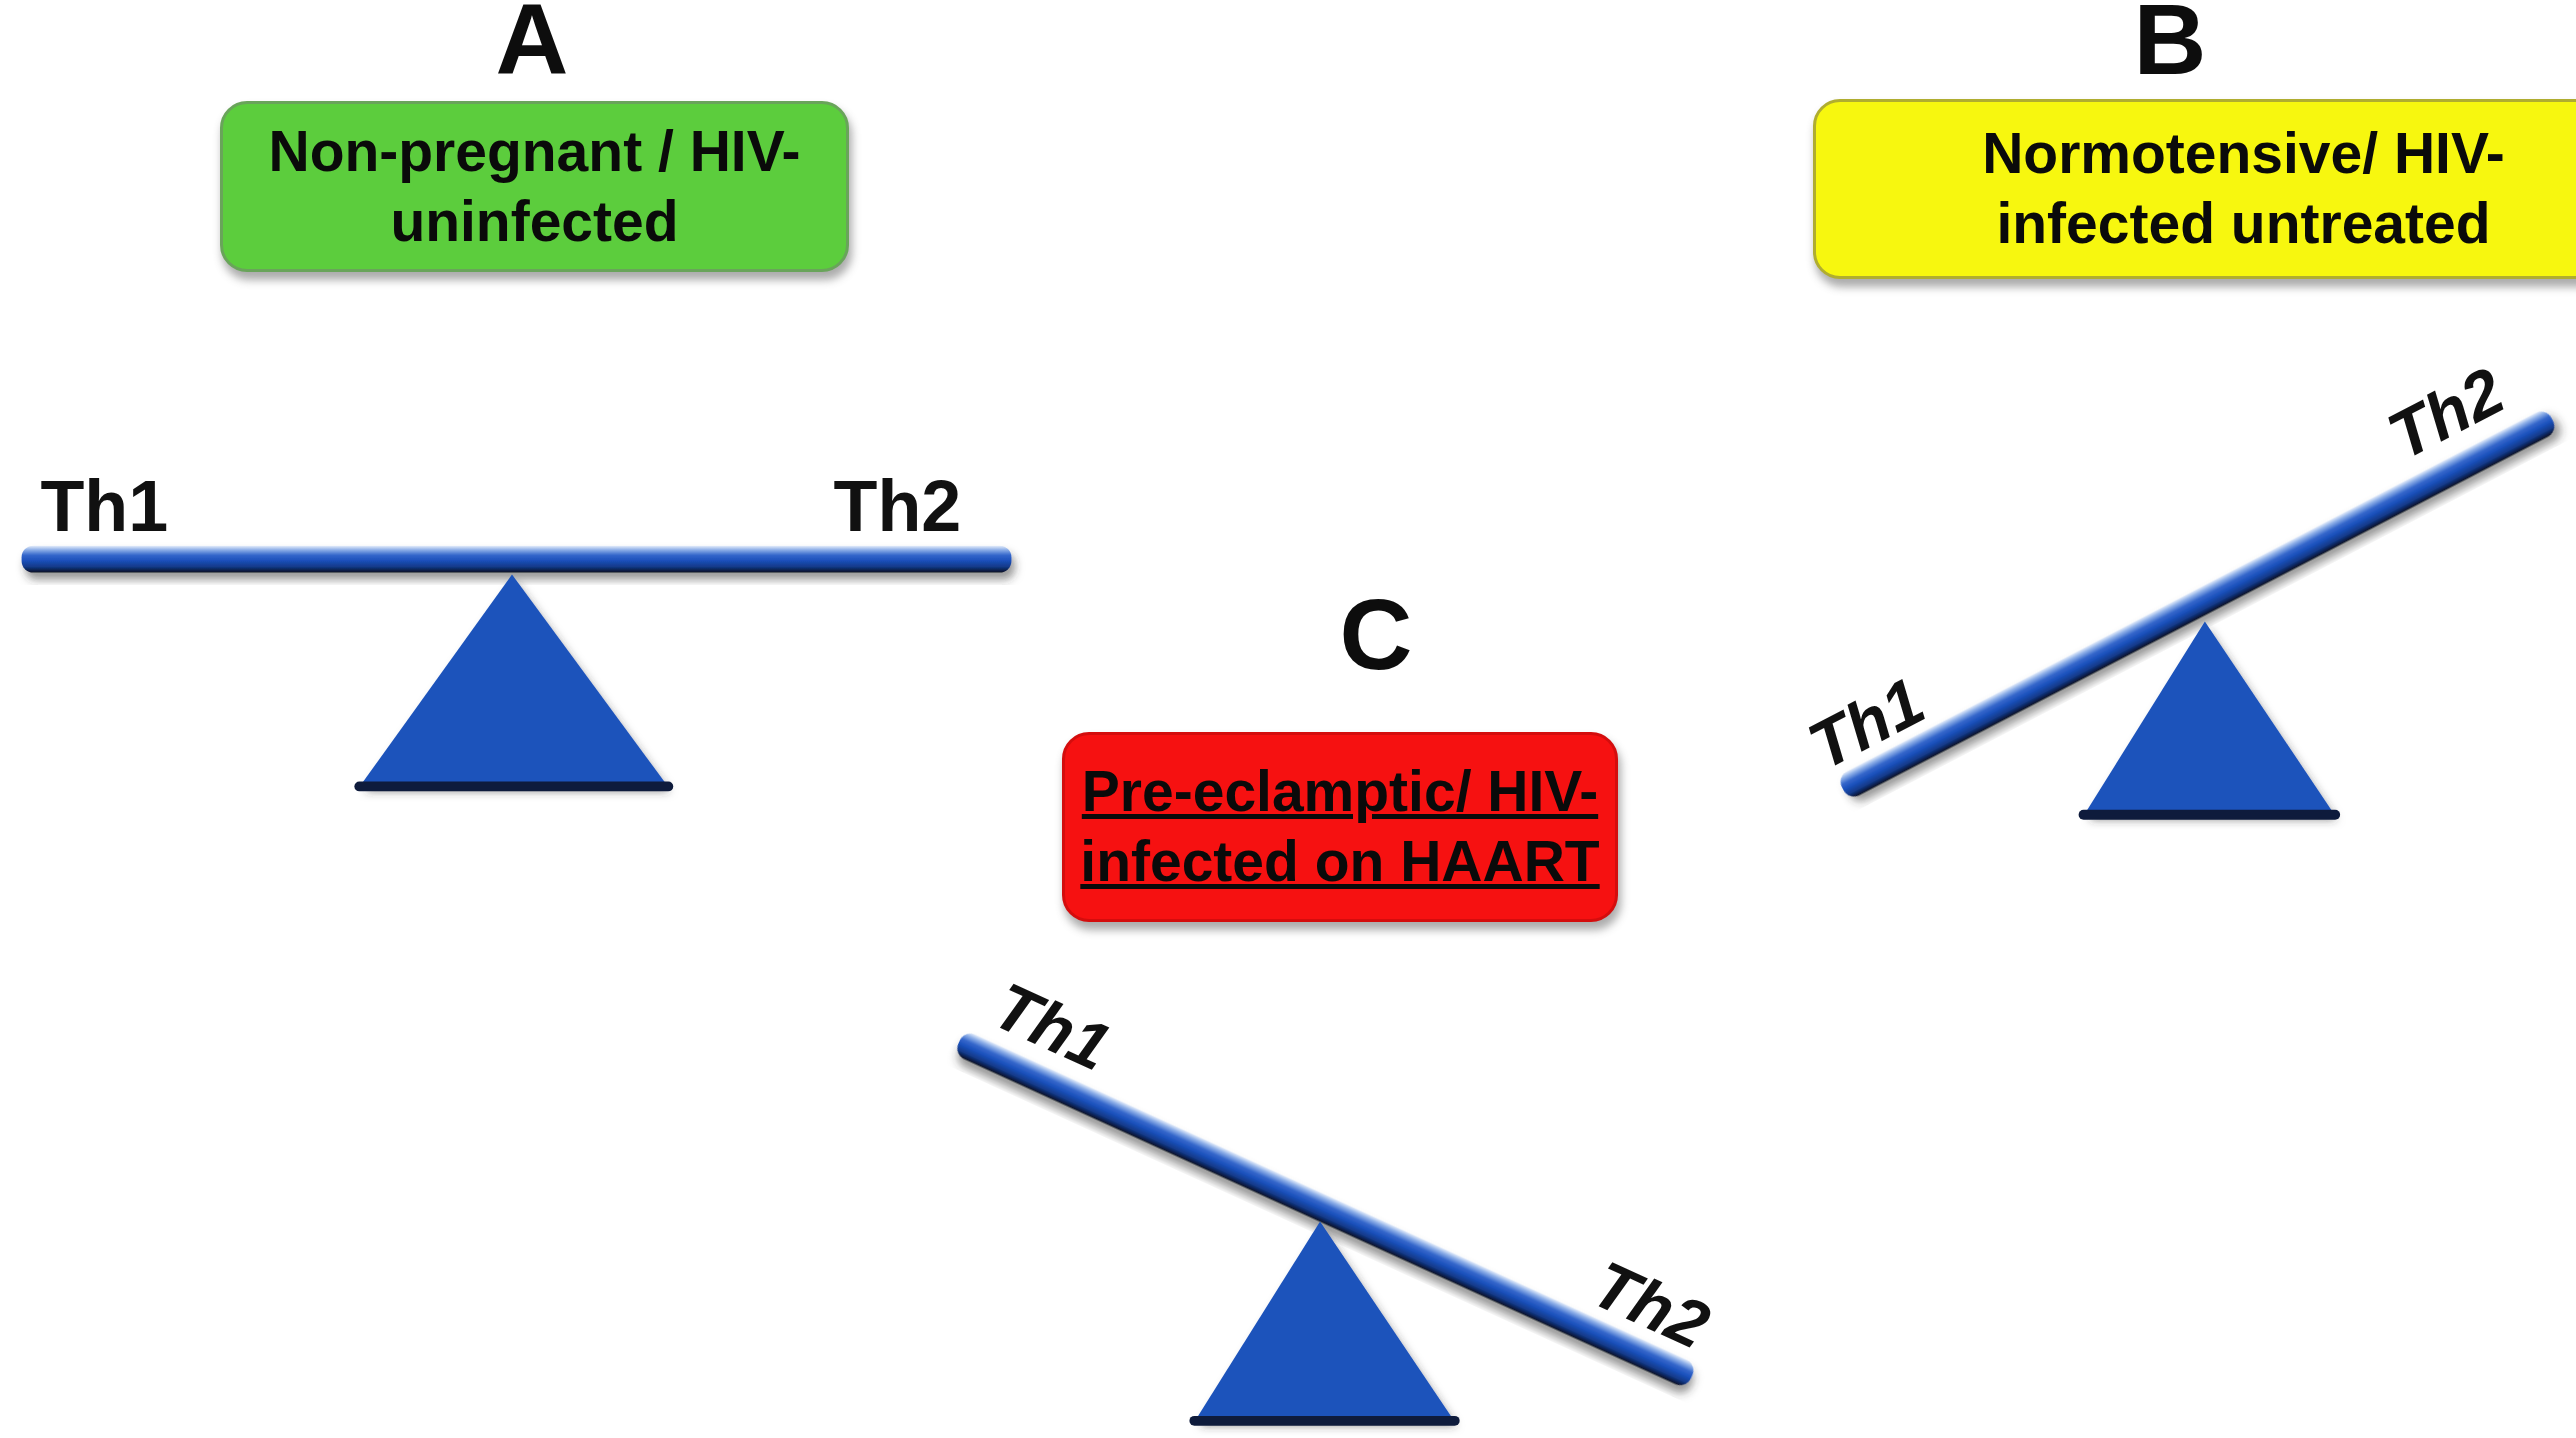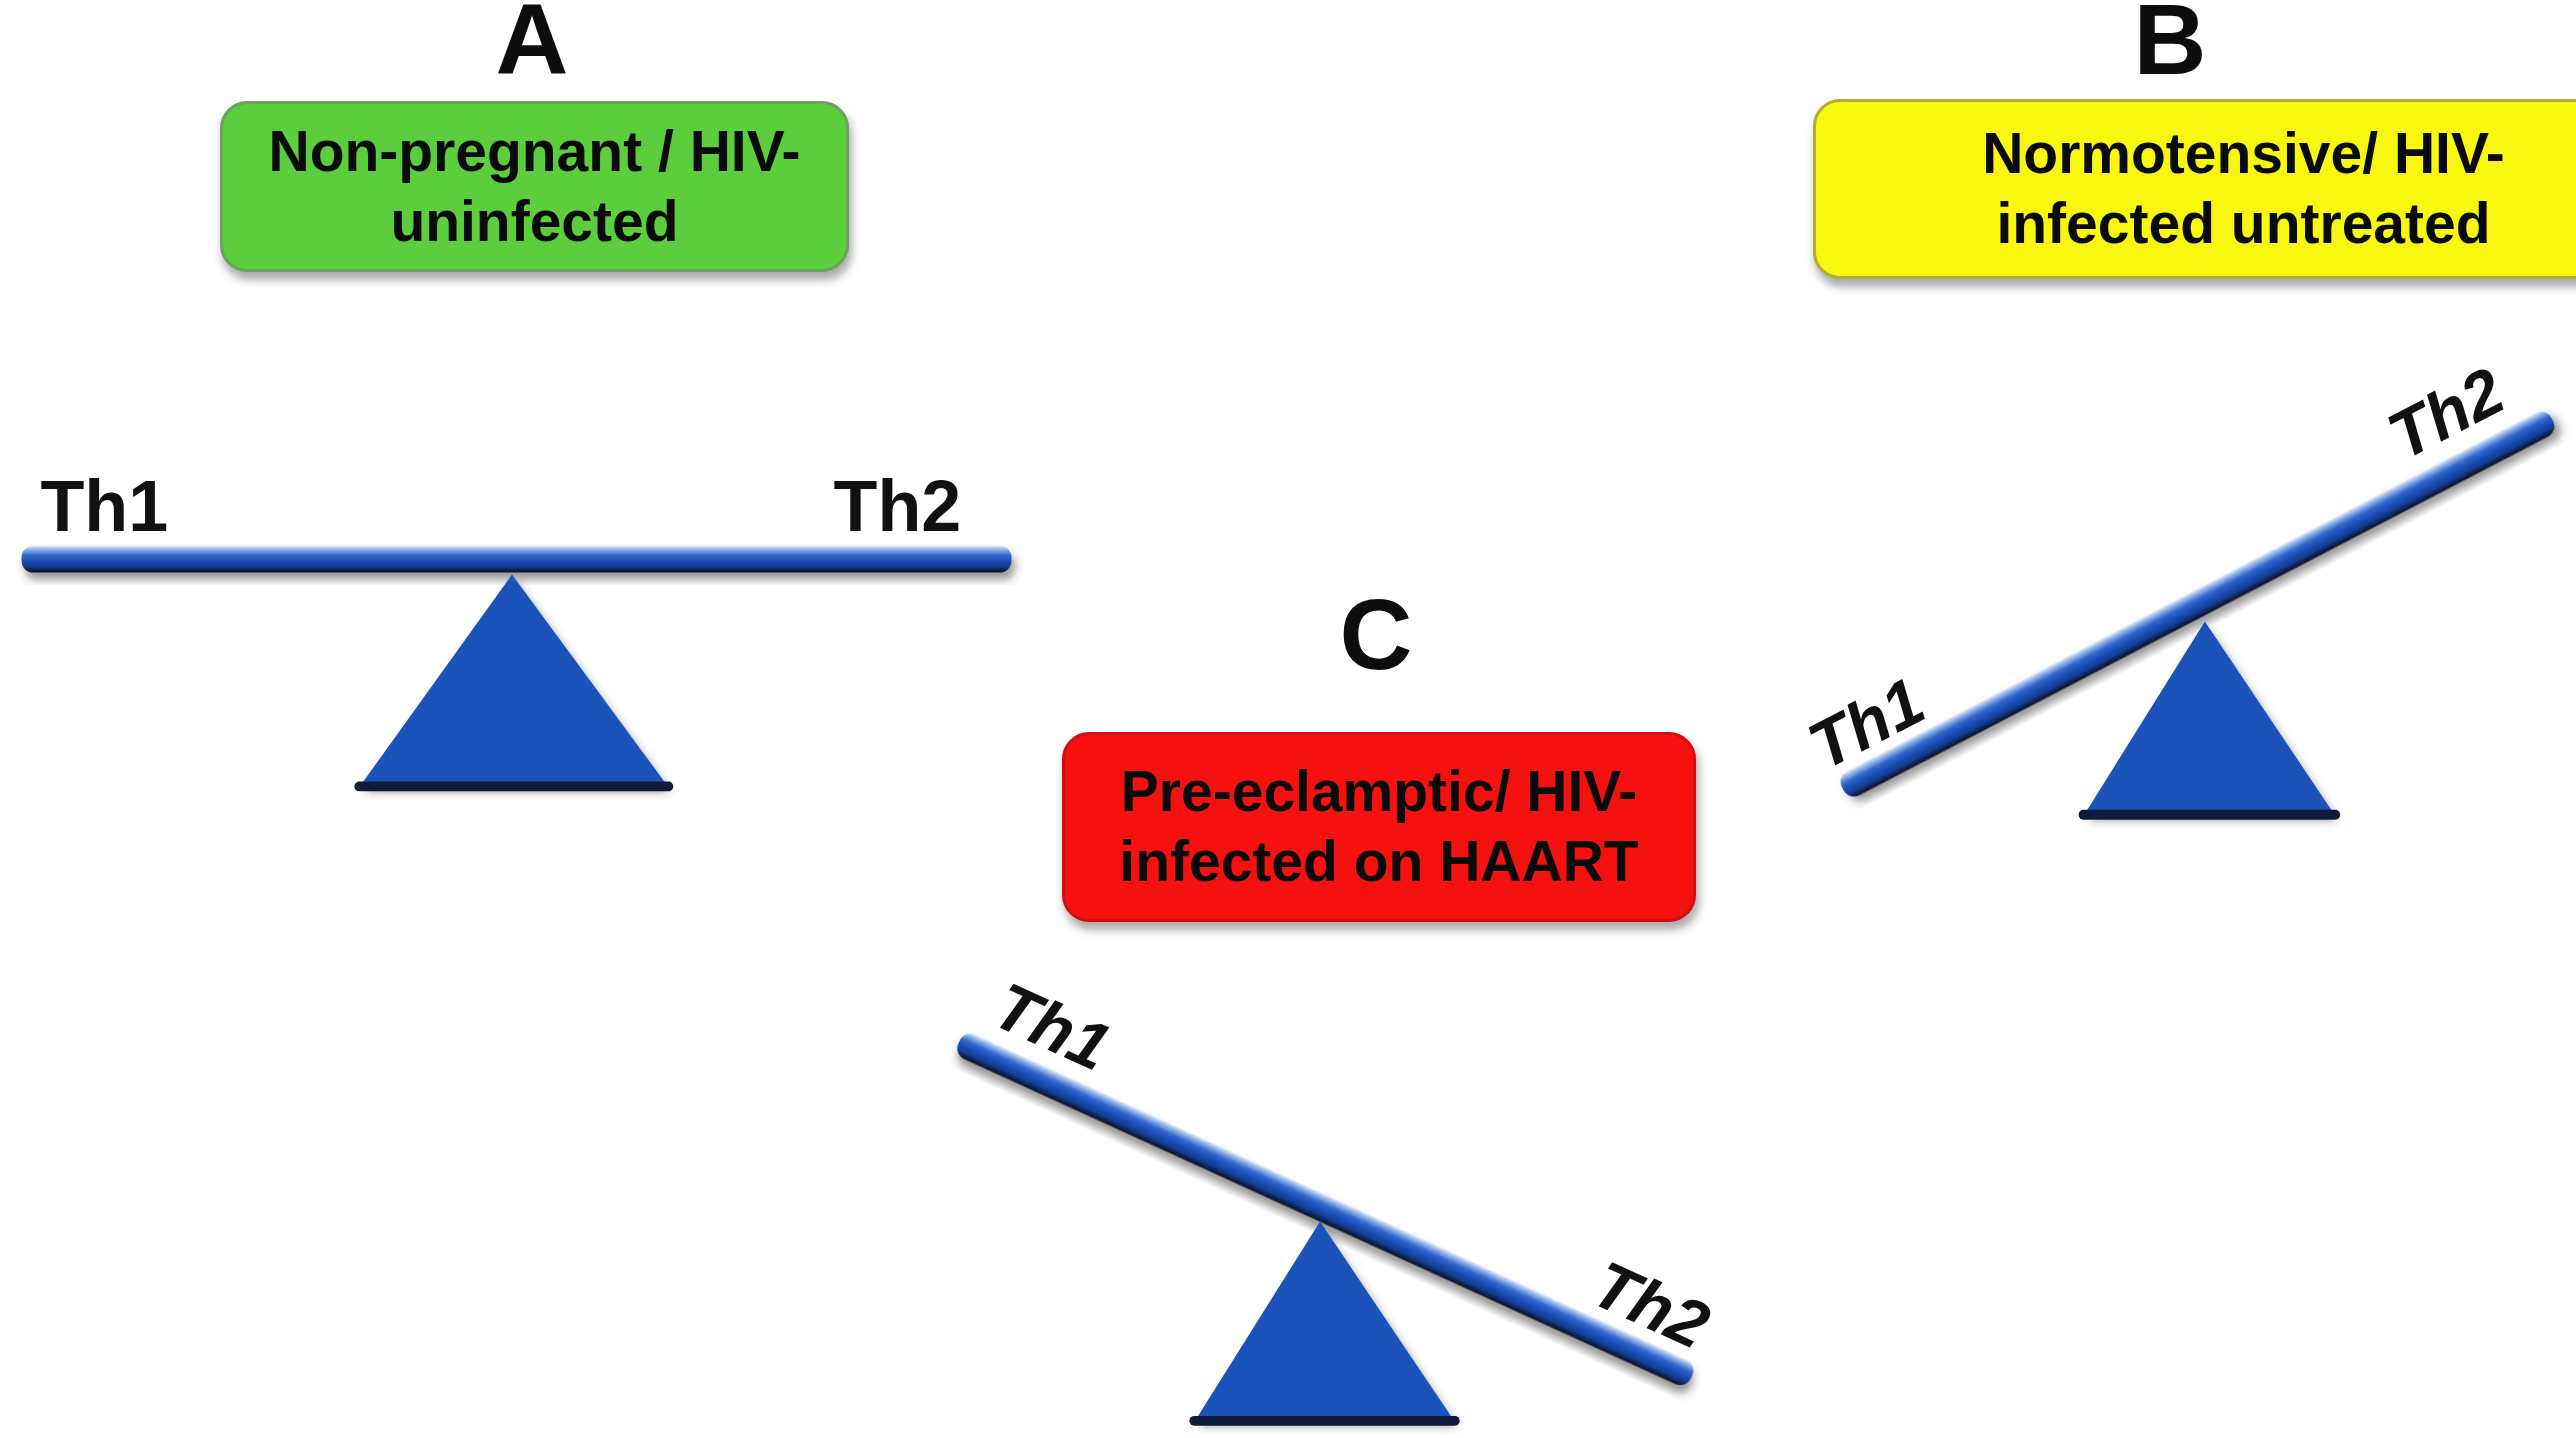--- a/index.html
+++ b/index.html
@@ -97,21 +97,21 @@
       <rect x="0" y="-15" width="890" height="30" rx="13" fill="url(#beamGrad)" filter="url(#softShadow)"></rect>
     </g>
     <text class="th-label tilted" transform="translate(100,438) rotate(-27.5)">Th1</text>
     <text class="th-label tilted" transform="translate(745,93) rotate(-27.5)">Th2</text>
     <polygon points="465,302 332,515 608,515" filter="url(#softShadow)" fill="#1b52bb"></polygon>
     <line class="beam-base-edge" x1="330" y1="517" x2="610" y2="517" stroke-width="11"></line>
   </svg>
 
   <div class="panel-letter" style="left:1286px;top:584px">C</div>
 
-  <div class="condition-box" style="left: 1062px; top: 732px; width: 634px; height: 190px; background-color: rgb(246, 17, 17); border-color: rgb(212, 13, 13);">
+  <div class="condition-box" style="left: 1062px; top: 732px; width: 556px; height: 190px; background-color: rgb(246, 17, 17); border-color: rgb(212, 13, 13); text-decoration: underline;">
     <span>Pre-eclamptic/ HIV-
 infected on HAART</span>
   </div>
 
   <svg class="seesaw" style="left:934px;top:952px" width="817" height="487" viewBox="0 0 910 542">
     <g transform="translate(28,100) rotate(24.56)">
       <rect x="0" y="-15" width="897" height="30" rx="13" fill="url(#beamGrad)" filter="url(#softShadow)"></rect>
     </g>
     <text class="th-label tilted" transform="translate(121,106) rotate(24.56)">Th1</text>
     <text class="th-label tilted" transform="translate(788,416) rotate(24.56)">Th2</text>

